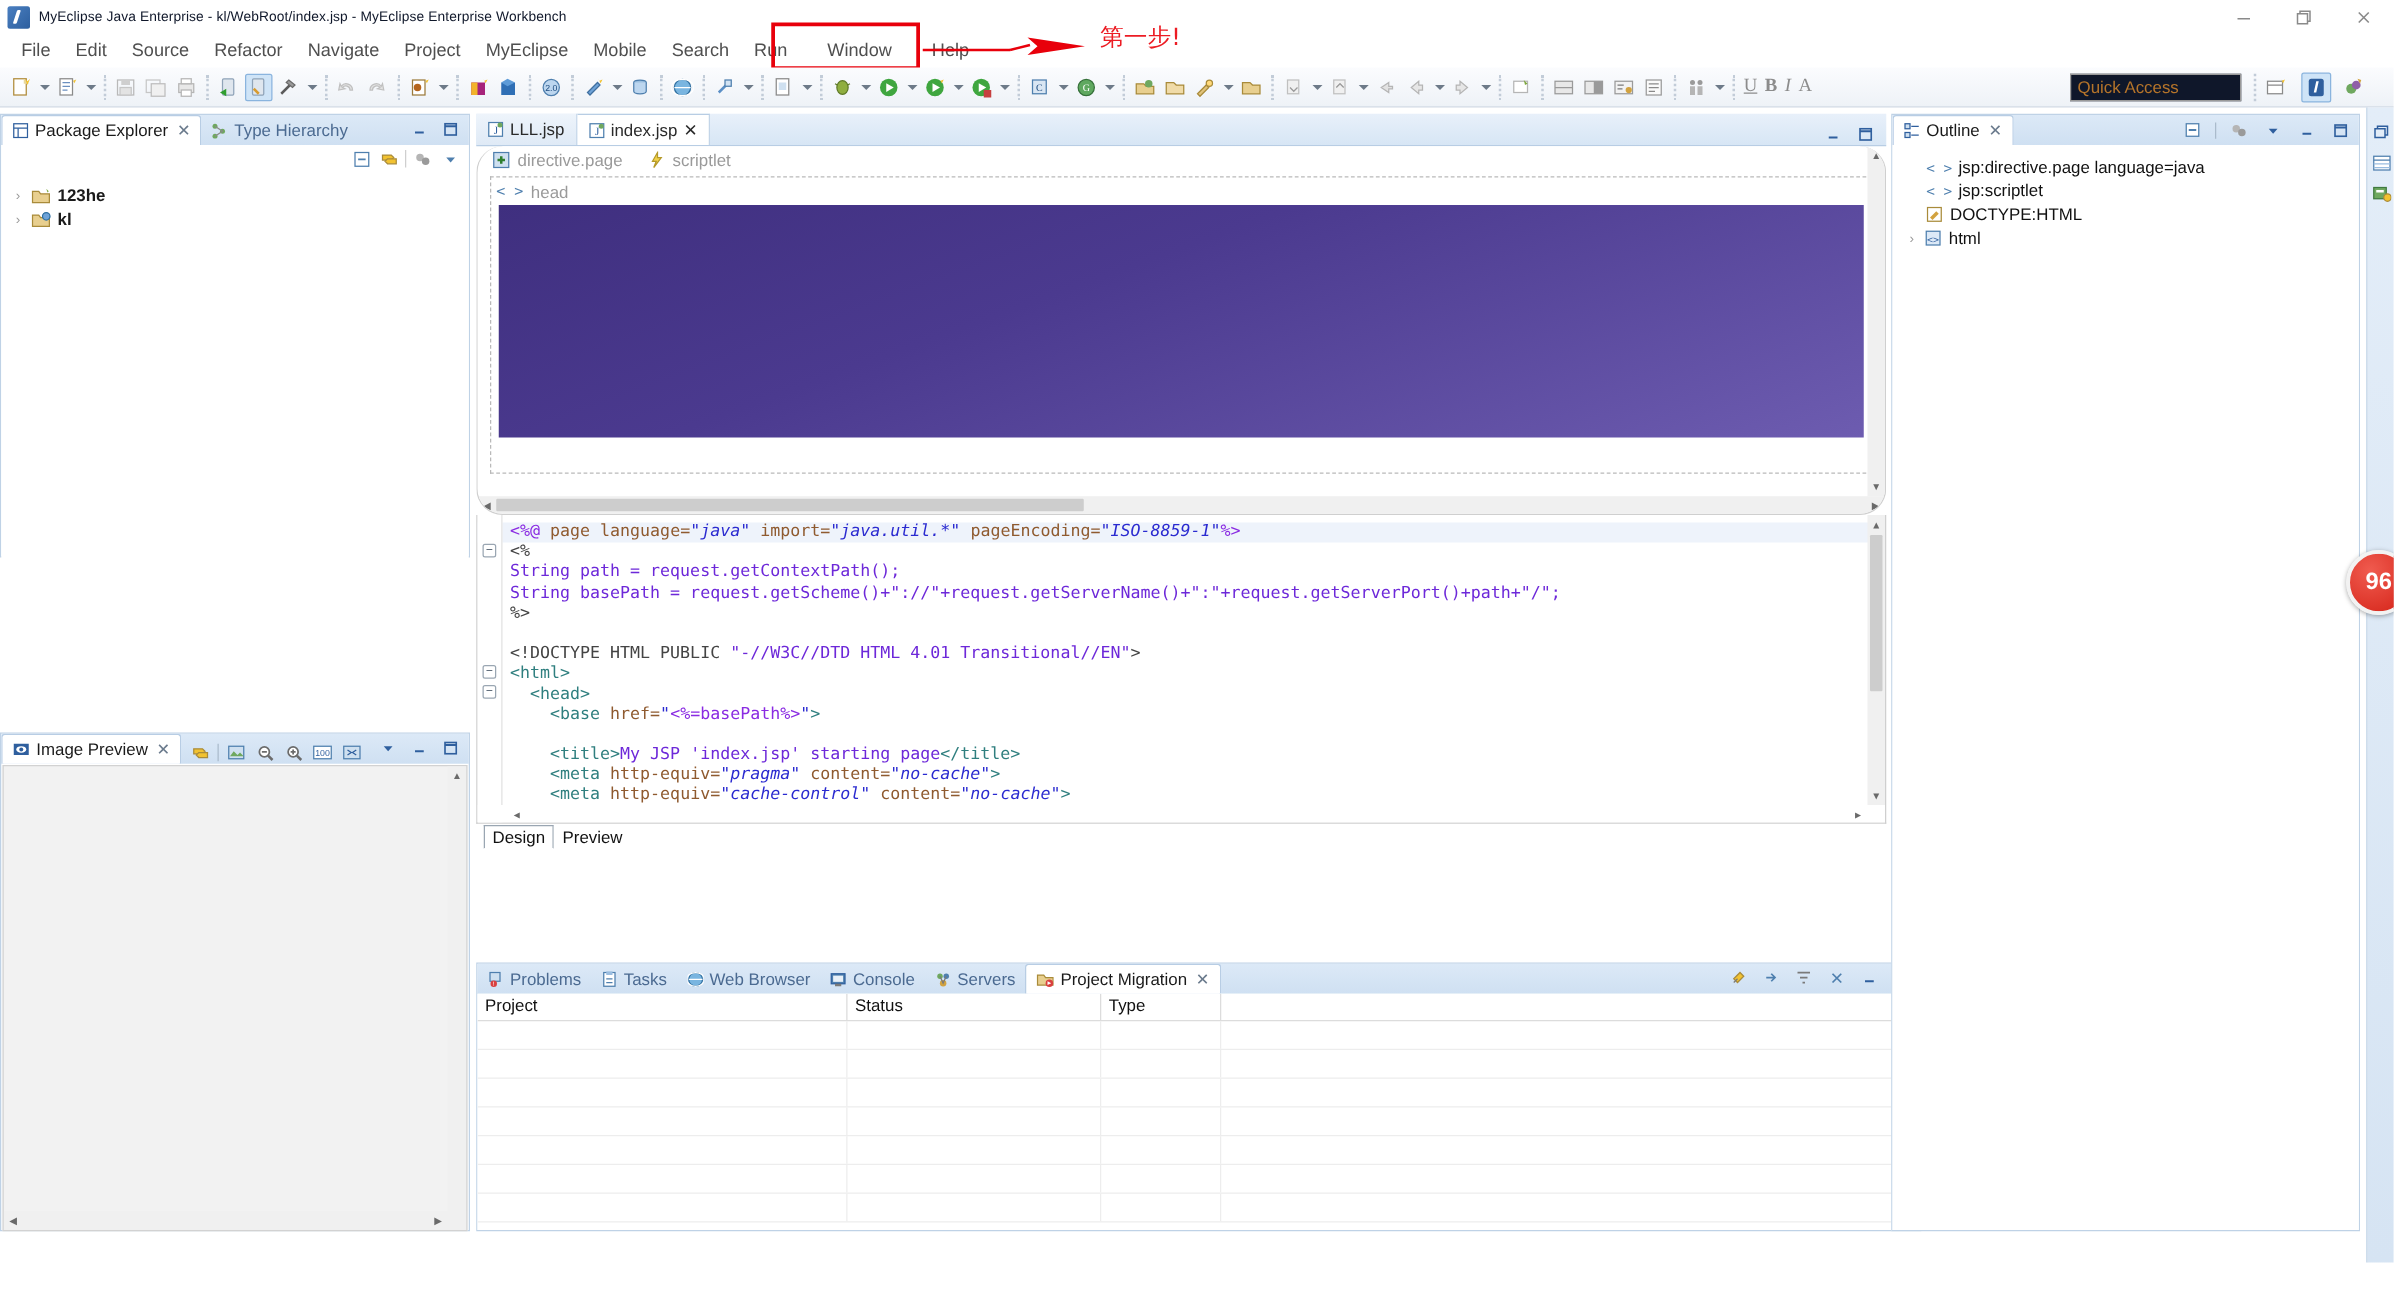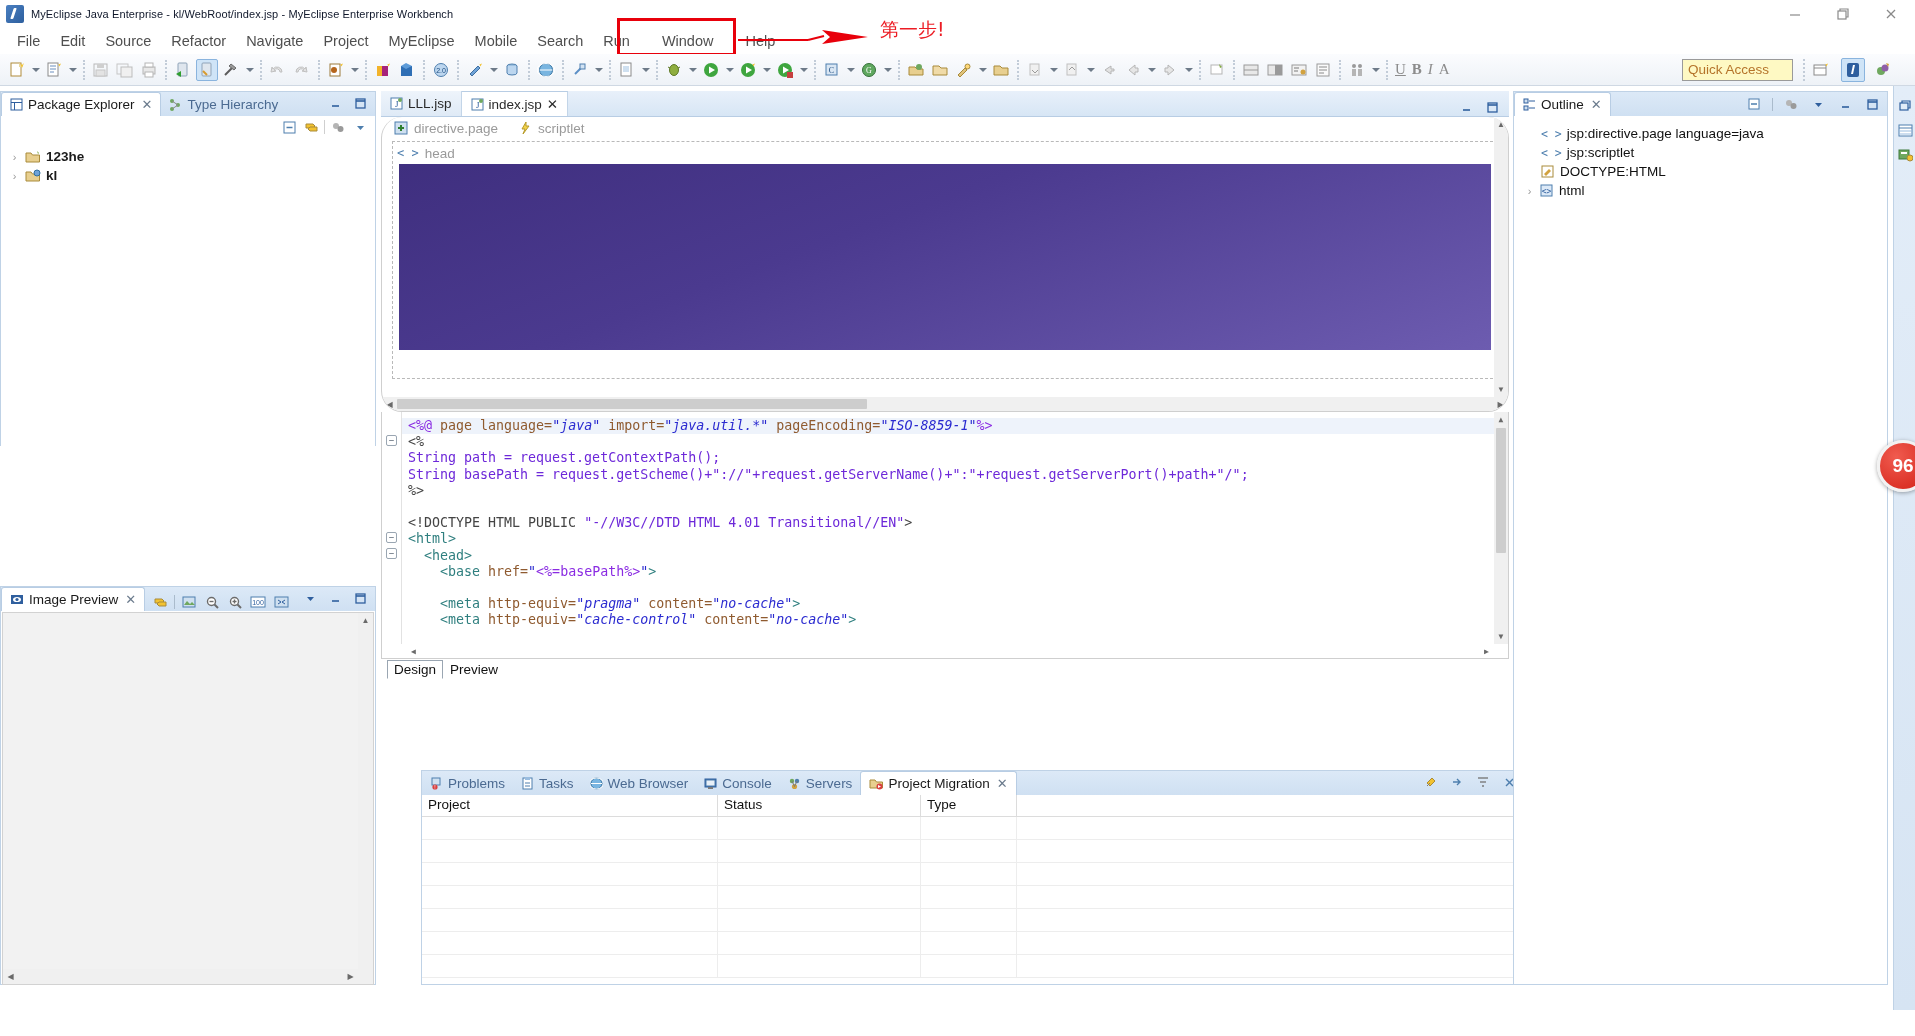--- a/index.html
+++ b/index.html
@@ -95,22 +95,22 @@
     border-top: 4px solid #6d7a88;
   }
   .tb-sep {
     width: 2px; height: 20px; margin: 0 4px; flex: none;
     border-left: 2px dotted #c2ccd8;
   }
   .tb-txt { font-size: 15px; color:#8c8c8c; padding:0 3px; font-family:"Liberation Serif", serif;}
 
   .quick {
     position: absolute; right: 122px; top: 59px;
-    width: 111px; height: 22px;
-    border: 1px solid #9a9a9a; background: #fef9c3;
+    width: 137px; height: 22px;
+    border: 1px solid #9a9a9a; background: #0f172a;
     font-size: 13.5px; color: #b5742a; padding: 1px 5px;
     line-height: 18px; font-family: "Liberation Sans", sans-serif;
   }
   .persp-sep {
     position:absolute; right:110px; top:59px; width:2px; height:22px;
     border-left:2px dotted #c2ccd8;
   }
   .persp-btn { position:absolute; top:58px; width:24px; height:24px; display:flex; align-items:center; justify-content:center;}
   .persp-btn.sel { background:#cfe4f7; border:1px solid #8ab4de; border-radius:2px;}
 
@@ -849,20 +849,21 @@
         <div class="code-line"><span class="c-gray">&lt;%</span></div>
         <div class="code-line"><span class="c-txt">String path = request.getContextPath();</span></div>
         <div class="code-line"><span class="c-txt">String basePath = request.getScheme()+</span><span class="c-txt">"://"</span><span class="c-txt">+request.getServerName()+</span><span class="c-txt">":"</span><span class="c-txt">+request.getServerPort()+path+</span><span class="c-txt">"/"</span><span class="c-txt">;</span></div>
         <div class="code-line"><span class="c-gray">%&gt;</span></div>
         <div class="code-line"> </div>
         <div class="code-line"><span class="c-gray">&lt;!DOCTYPE HTML PUBLIC </span><span class="c-txt">"-//W3C//DTD HTML 4.01 Transitional//EN"</span><span class="c-gray">&gt;</span></div>
         <div class="code-line"><span class="c-tag">&lt;html&gt;</span></div>
         <div class="code-line"><span class="c-tag">  &lt;head&gt;</span></div>
         <div class="code-line"><span class="c-tag">    &lt;base </span><span class="c-attr">href=</span><span class="c-str">"</span><span class="c-dir">&lt;%=basePath%&gt;</span><span class="c-str">"</span><span class="c-tag">&gt;</span></div>
         <div class="code-line"> </div>
+        <div class="code-line"><span class="c-tag">    &lt;title&gt;</span><span class="c-txt">My JSP 'index.jsp' starting page</span><span class="c-tag">&lt;/title&gt;</span></div>
         <div class="code-line"><span class="c-tag">    &lt;meta </span><span class="c-attr">http-equiv=</span><span class="c-str">"pragma"</span><span class="c-attr"> content=</span><span class="c-str">"no-cache"</span><span class="c-tag">&gt;</span></div>
         <div class="code-line"><span class="c-tag">    &lt;meta </span><span class="c-attr">http-equiv=</span><span class="c-str">"cache-control"</span><span class="c-attr"> content=</span><span class="c-str">"no-cache"</span><span class="c-tag">&gt;</span></div>
       </div>
 
       <div class="sb-v" style="width:14px; bottom:14px;">
         <div class="sb-btn" style="top:0;width:14px;">▲</div>
         <div class="sb-thumb" style="top:16px; left:2px; width:10px; height:125px;"></div>
         <div class="sb-btn" style="bottom:0;width:14px;">▼</div>
       </div>
       <div class="sb-h" style="height:14px; background:#fff;">
@@ -870,21 +871,21 @@
         <div class="sb-btn" style="right:14px;top:0;height:14px;">▶</div>
       </div>
     </div>
 
     <div class="dp-tabs">
       <div class="dp-tab active">Design</div>
       <div class="dp-tab">Preview</div>
     </div>
   </div>
 
-  <div class="panel" style="left:381px; top:770px; width:1156px; height:215px; border:1px solid #bfd2e6;margin-left:40px;">
+  <div class="panel" style="left:381px; top:770px; width:1156px; height:215px; border:1px solid #bfd2e6;">
     <div class="panel-tabs">
       <div class="ptab">
         <svg width="13" height="13">
             <rect x="2" y="1" width="8" height="7" fill="#cfe0f0" stroke="#4e7fae"></rect>
             <circle cx="5" cy="10" r="2.6" fill="#d93f3f"></circle>
             <text x="5" y="12" font-size="5" fill="#fff" text-anchor="middle" font-family="Liberation Sans">!</text>
           </svg>
         <span>Problems</span>
       </div>
       <div class="ptab">

